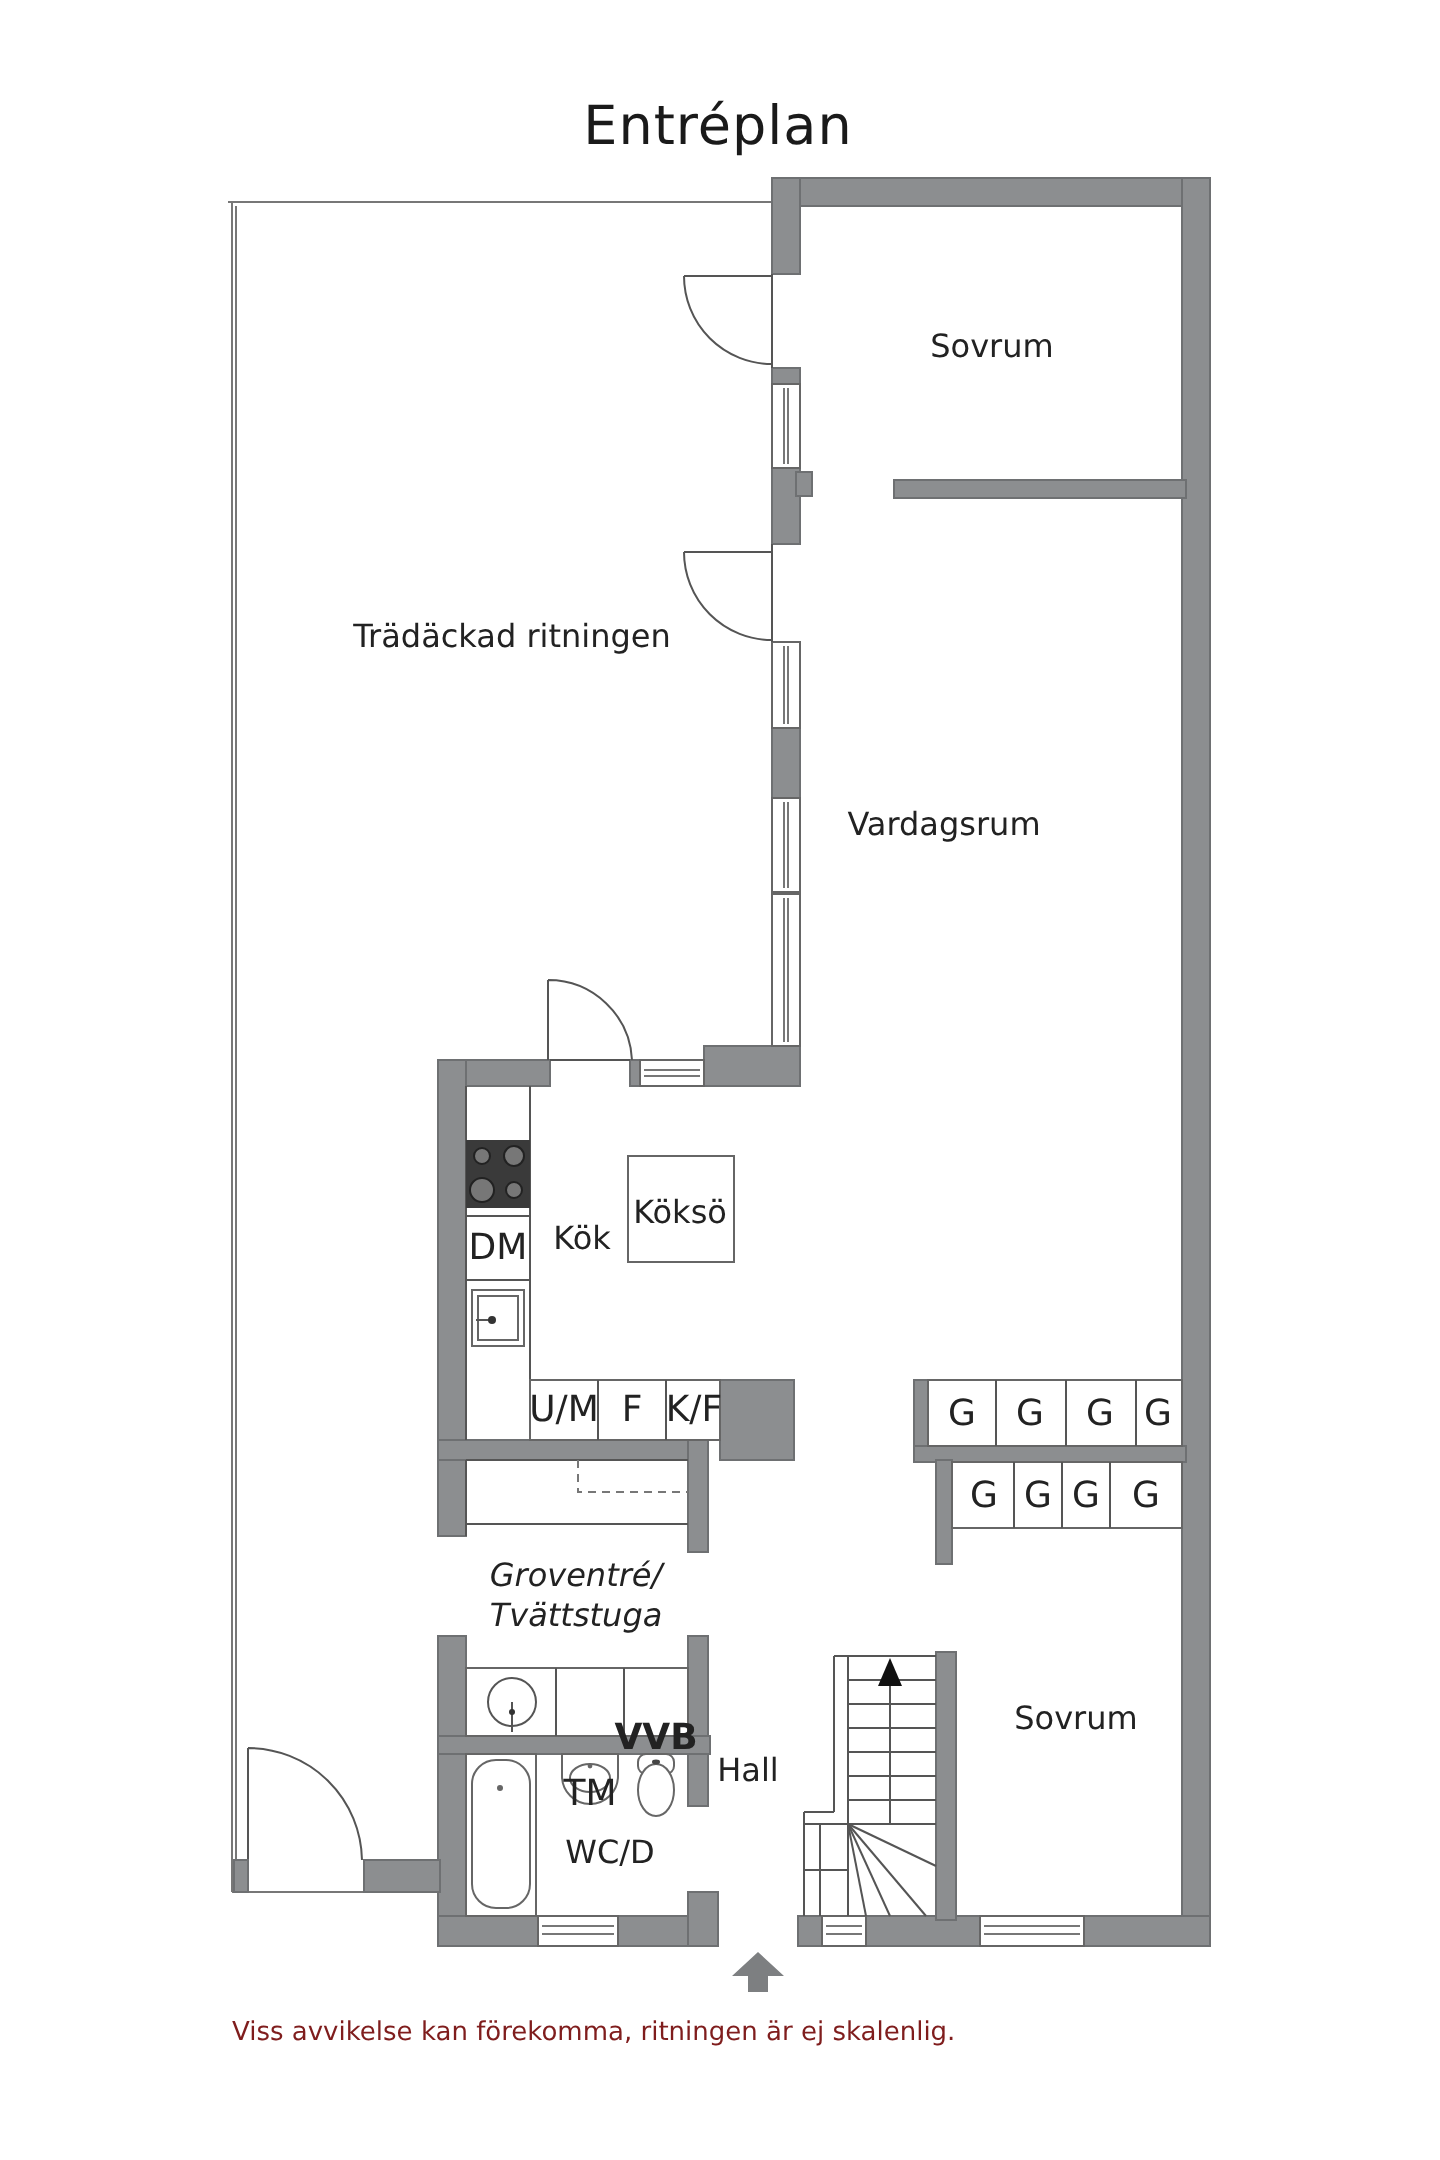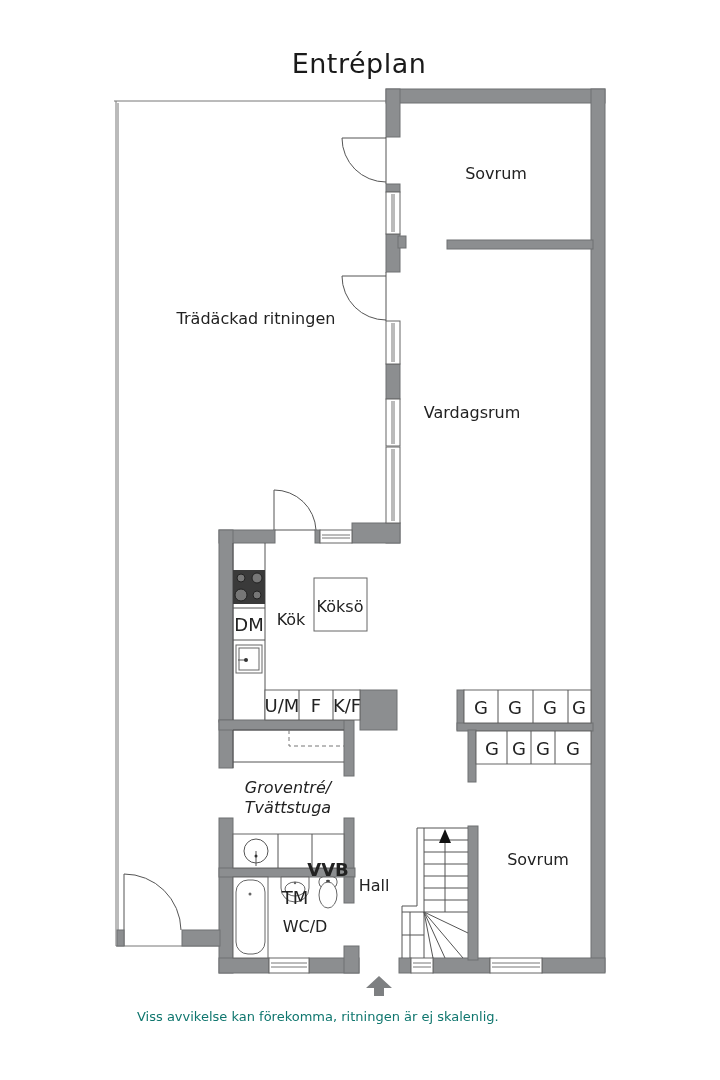--- a/index.html
+++ b/index.html
@@ -4,21 +4,21 @@
 <style>
   html, body { margin: 0; padding: 0; background: #ffffff; }
   body { width: 720px; height: 1080px; position: relative; overflow: hidden;
          font-family: "DejaVu Sans", "Liberation Sans", sans-serif; color: #1e1e1e; }
   .title { position: absolute; top: 48px; left: 0; width: 718px; text-align: center;
            font-size: 27px; letter-spacing: 0.5px; color: #1a1a1a; }
   .plan { position: absolute; left: 0; top: 0; }
   .lbl { position: absolute; font-size: 16px; color: #222; white-space: nowrap; transform: translate(-50%, -50%); }
   .lbl.small { font-size: 18px; }
   .lbl.center { text-align: left; line-height: 20px; font-style: italic; }
-  .disclaimer { position: absolute; left: 116px; top: 1009px; font-size: 13px; color: #0f766e; margin-left: 21px; }
+  .disclaimer { position: absolute; left: 116px; top: 1009px; font-size: 13px; color: #7f1d1d; }
 </style>
 </head>
 <body>
 
 <div class="title">Entréplan</div>
 
 <svg class="plan" width="720" height="1080" viewBox="0 0 720 1080">
   <defs>
     <style>
       .w { fill: #8c8e90; stroke: #6e7072; stroke-width: 1; }

